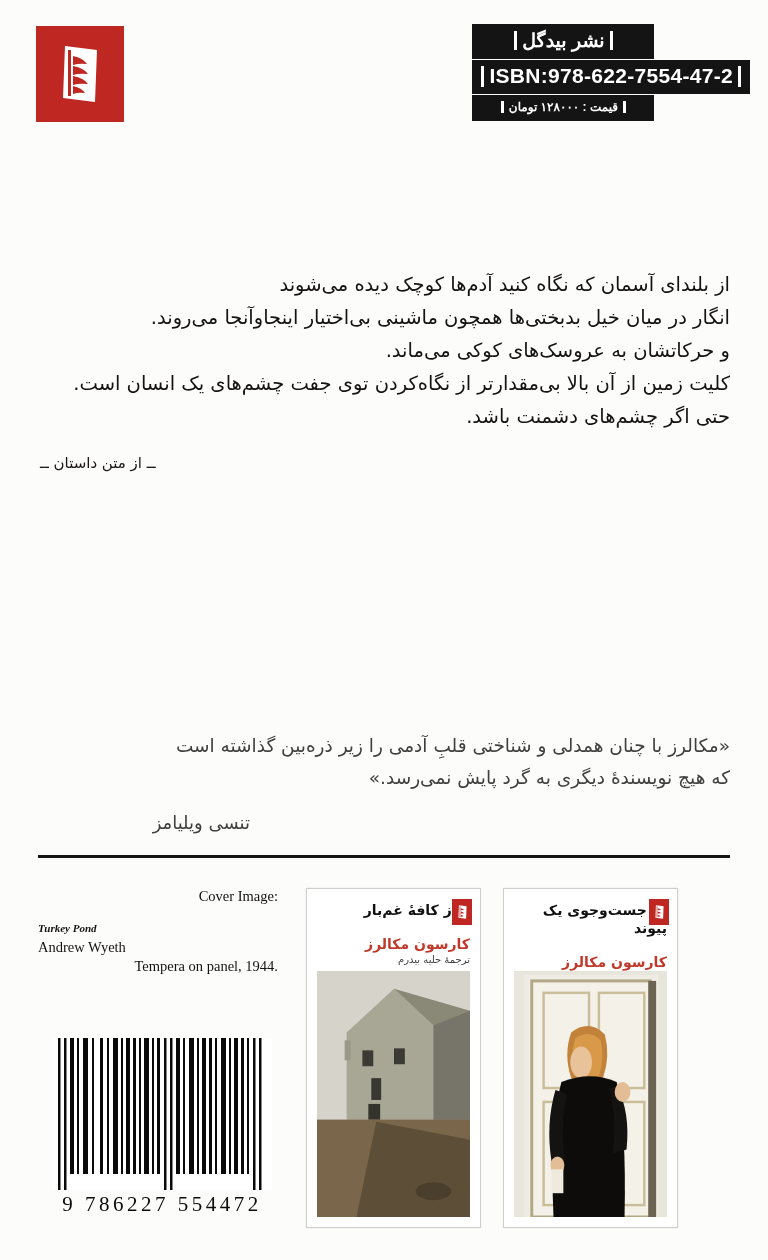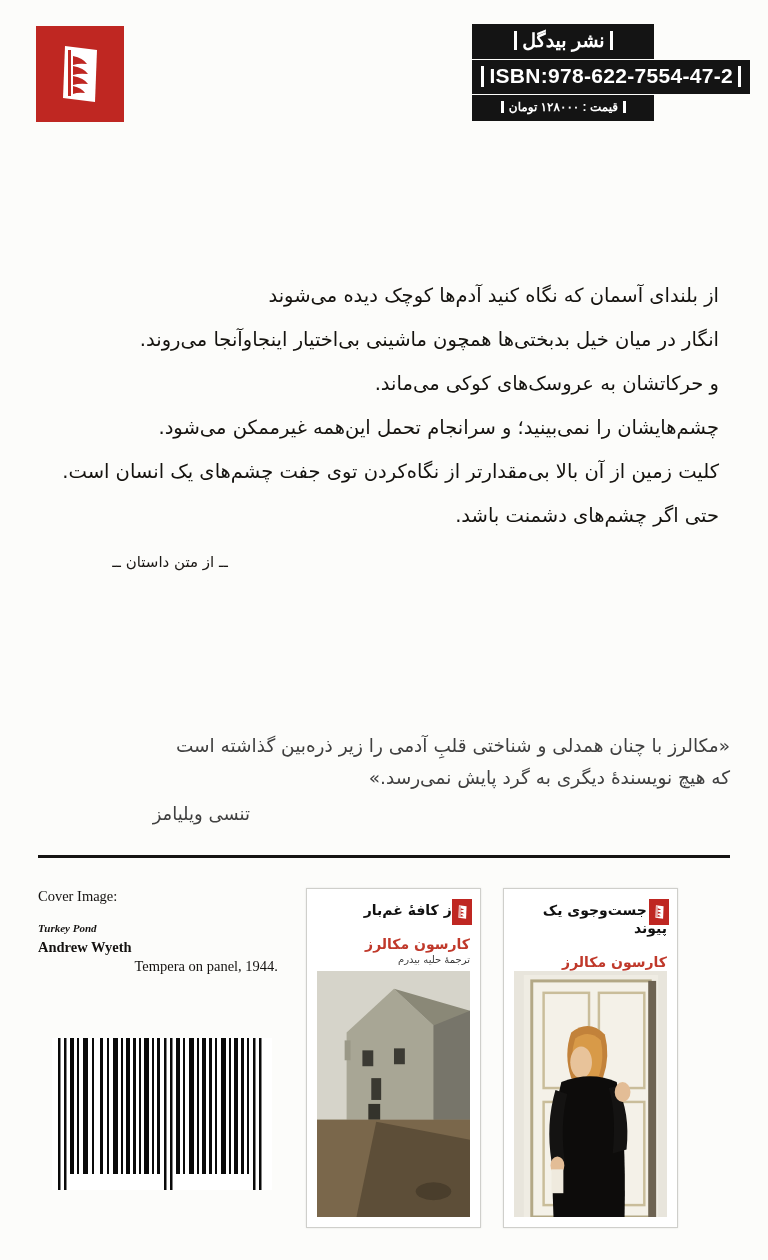--- a/index.html
+++ b/index.html
@@ -51,56 +51,56 @@
   }
   .tick { display:inline-block; width:3px; height:1em; background:#fff; margin:0 5px; vertical-align:-2px;}
 
   
   .excerpt {
     position:absolute; right:38px; top:268px; width:690px;
     direction:rtl; text-align:right;
     font-family:"DejaVu Sans", sans-serif;
     font-size:19.5px; line-height:33px; color:#15130f;
   }
-  .excerpt p { margin:11px; }
+  .excerpt p { margin:0; }
   .excerpt-source {
     margin-top:14px;
     font-size:15px; color:#1a1714;
-    text-align:center; padding-right:430px;
+    text-align:left; padding-right:430px;
   }
 
   
   .blurb {
     position:absolute; right:38px; top:730px; width:690px;
     direction:rtl; text-align:right;
     font-family:"DejaVu Sans", sans-serif;
     font-size:18.5px; line-height:32px; color:#404040;
   }
   .blurb p { margin:0; }
   .blurb-author {
-    margin-top:4px; font-size:18px; 
+    margin-top:13px; font-size:18px; 
     padding-right:480px;
   }
 
   
   .rule {
     position:absolute; left:38px; top:855px;
     width:692px; height:3px; background:#161412;
   }
 
   
   .credit {
     position:absolute; left:38px; top:888px; width:240px;
     direction:ltr; text-align:left;
     font-family:"Liberation Serif", serif;
     color:#141210;
   }
-  .credit-head { font-size:14.5px; margin-bottom:14px; }
+  .credit-head { font-size:14.5px; margin-bottom:14px;text-align:right; }
   .credit-title { font-size:11px; font-style:italic; font-weight:bold; line-height:19px;}
-  .credit-artist { font-size:14.5px; font-weight:bold; line-height:19px;}
+  .credit-artist { font-size:14.5px; font-weight:normal; line-height:19px;}
   .credit-medium { font-size:14.5px; line-height:19px;text-align:right;}
 
   
   .barcode-wrap {
     position:absolute; left:52px; top:1038px;
     width:220px; height:190px;
   }
   .barcode-bars { width:220px; height:152px; display:block; }
   .barcode-digits {
     direction:ltr; text-align:center;
@@ -178,21 +178,20 @@
       <span class="tick"></span>
       <span>قیمت : ۱۲۸۰۰۰ تومان</span>
       <span class="tick"></span>
     </div>
   </div>
 
   <div class="excerpt">
     <p>از بلندای آسمان که نگاه کنید آدم‌ها کوچک دیده می‌شوند</p>
     <p>انگار در میان خیل بدبختی‌ها همچون ماشینی بی‌اختیار اینجاوآنجا می‌روند.</p>
     <p>و حرکاتشان به عروسک‌های کوکی می‌ماند.</p>
-    <p>چشم‌هایشان را نمی‌بینید؛ و سرانجام تحمل این‌همه غیرممکن می‌شود.</p>
     <p>کلیت زمین از آن بالا بی‌مقدارتر از نگاه‌کردن توی جفت چشم‌های یک انسان است.</p>
     <p>حتی اگر چشم‌های دشمنت باشد.</p>
     <div class="excerpt-source">ــ از متن داستان ــ</div>
   </div>
 
   <div class="blurb">
     <p>«مکالرز با چنان همدلی و شناختی قلبِ آدمی را زیر ذره‌بین گذاشته است</p>
     <p>که هیچ نویسندهٔ دیگری به گرد پایش نمی‌رسد.»</p>
     <div class="blurb-author">تنسی ویلیامز</div>
   </div>
@@ -237,20 +236,21 @@
         <rect x="163" y="0" width="2" height="136"></rect>
         <rect x="169" y="0" width="5" height="136"></rect>
         <rect x="177" y="0" width="2" height="136"></rect>
         <rect x="182" y="0" width="4" height="136"></rect>
         <rect x="189" y="0" width="3" height="136"></rect>
         <rect x="195" y="0" width="2" height="136"></rect>
         <rect x="201" y="0" width="2.5" height="152"></rect>
         <rect x="207" y="0" width="2.5" height="152"></rect>
       </g>
     </svg>
+    <div class="barcode-digits">9 786227 554472</div>
   </div>
 
   <div class="thumbs">
 
     <div class="thumb">
       <div class="thumb-head">
         <div class="thumb-badge">
           <svg viewBox="0 0 46 64">
             <path d="M8 4 L40 8 L38 60 L6 56 Z" fill="#ffffff"></path>
             <g fill="#bf2722">

